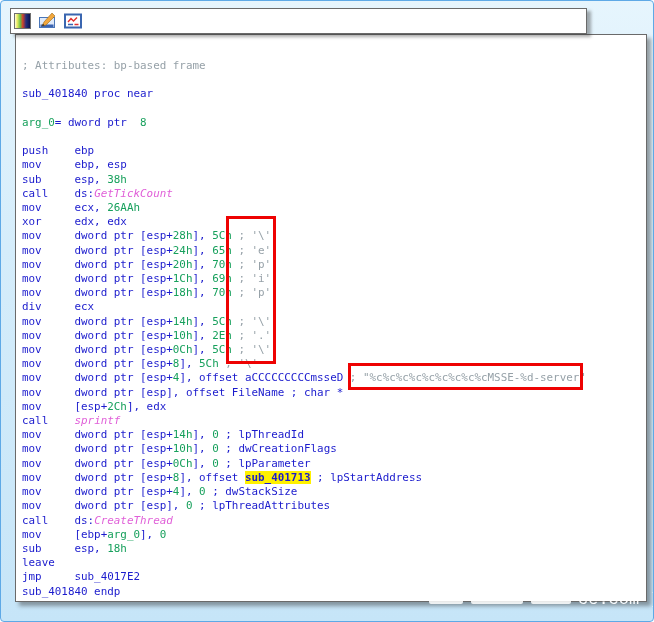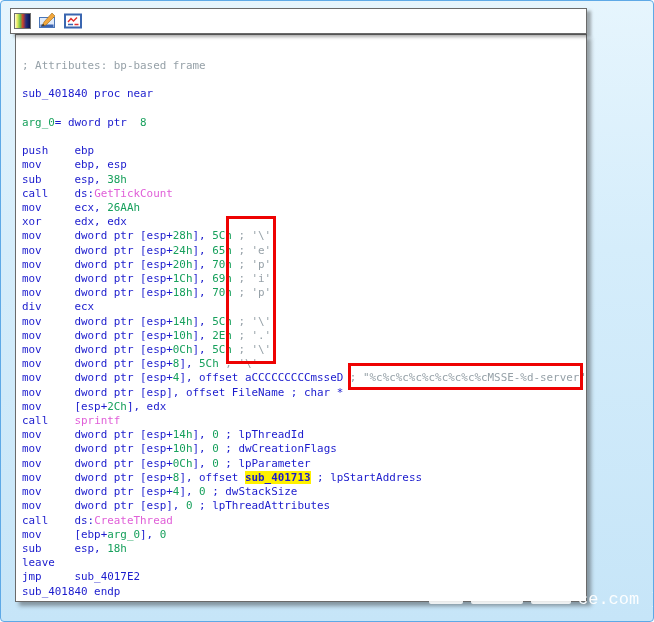--- a/index.html
+++ b/index.html
@@ -16,33 +16,33 @@
   }
   #toolbar{
     position:absolute;left:9px;top:7px;width:577px;height:26px;
     background:#ffffff;border:1px solid #6a6a6a;
     box-shadow:4px 3px 3px rgba(50,50,50,0.40);
     display:flex;align-items:center;gap:6px;padding-left:2px;
     z-index:4;
   }
   .tb-btn{width:19px;height:18px;display:flex;align-items:center;justify-content:center;cursor:pointer;}
   #listing-window{
-    position:absolute;left:14px;top:33px;width:572px;height:568px;
+    position:absolute;left:14px;top:33px;width:632px;height:568px;
     background:#ffffff;border:1px solid #6a6a6a;
     box-shadow:4px 4px 4px rgba(50,50,50,0.45);
     z-index:3;overflow:hidden;
   }
   #code{
     position:absolute;left:6px;top:24px;
     font-size:10.9px;line-height:14.2px;white-space:pre;
   }
   .code-line{white-space:pre;min-height:14.2px;}
   .seg-b{color:var(--c-b);}
   .seg-g{color:var(--c-g);margin-top:36px;}
-  .seg-p{color:var(--c-p);}
+  .seg-p{color:var(--c-p);font-style:italic;}
   .seg-c{color:var(--c-c);}
   .seg-hl{color:var(--c-b);background:var(--c-hl);font-weight:bold;}
   .anno{position:absolute;border:3px solid var(--c-red);z-index:6;pointer-events:none;}
   #anno-chars{left:225px;top:215px;width:50px;height:148px;}
   #anno-string{left:347px;top:362px;width:235px;height:27px;}
   #watermark{
     position:absolute;left:577px;top:589px;z-index:5;
     font-family:Liberation Mono, monospace;font-size:17px;
     color:rgba(255,255,255,0.95);white-space:nowrap;
   }

